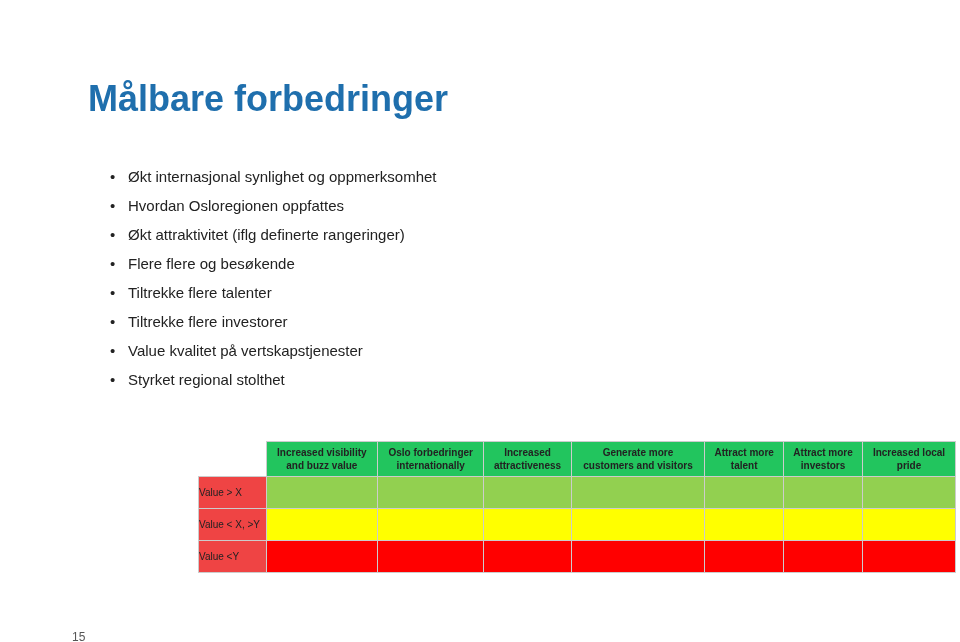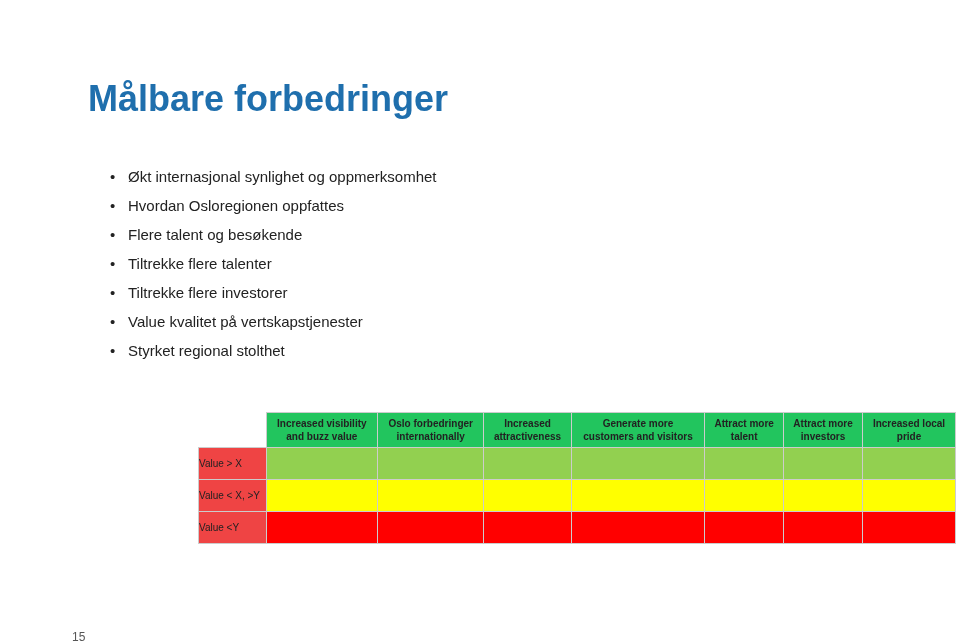--- a/index.html
+++ b/index.html
@@ -103,21 +103,22 @@
   </style>
 </head>
 <body>
 
 <div class="page">
   <div class="title">Målbare forbedringer</div>
 
   <ul class="bullet-list">
   <li>Økt internasjonal synlighet og oppmerksomhet</li>
       <li>Hvordan Osloregionen oppfattes</li>
-      <li>Flere talent og besøkende</li>
+      <li>Økt attraktivitet (iflg definerte rangeringer)</li>
+      <li>Flere flere og besøkende</li>
       <li>Tiltrekke flere talenter</li>
       <li>Tiltrekke flere investorer</li>
       <li>Value kvalitet på vertskapstjenester</li>
       <li>Styrket regional stolthet</li>
     </ul>
 
   <div class="table-wrapper">
     <table class="table">
       <thead>
         <tr id="table-header-row">

